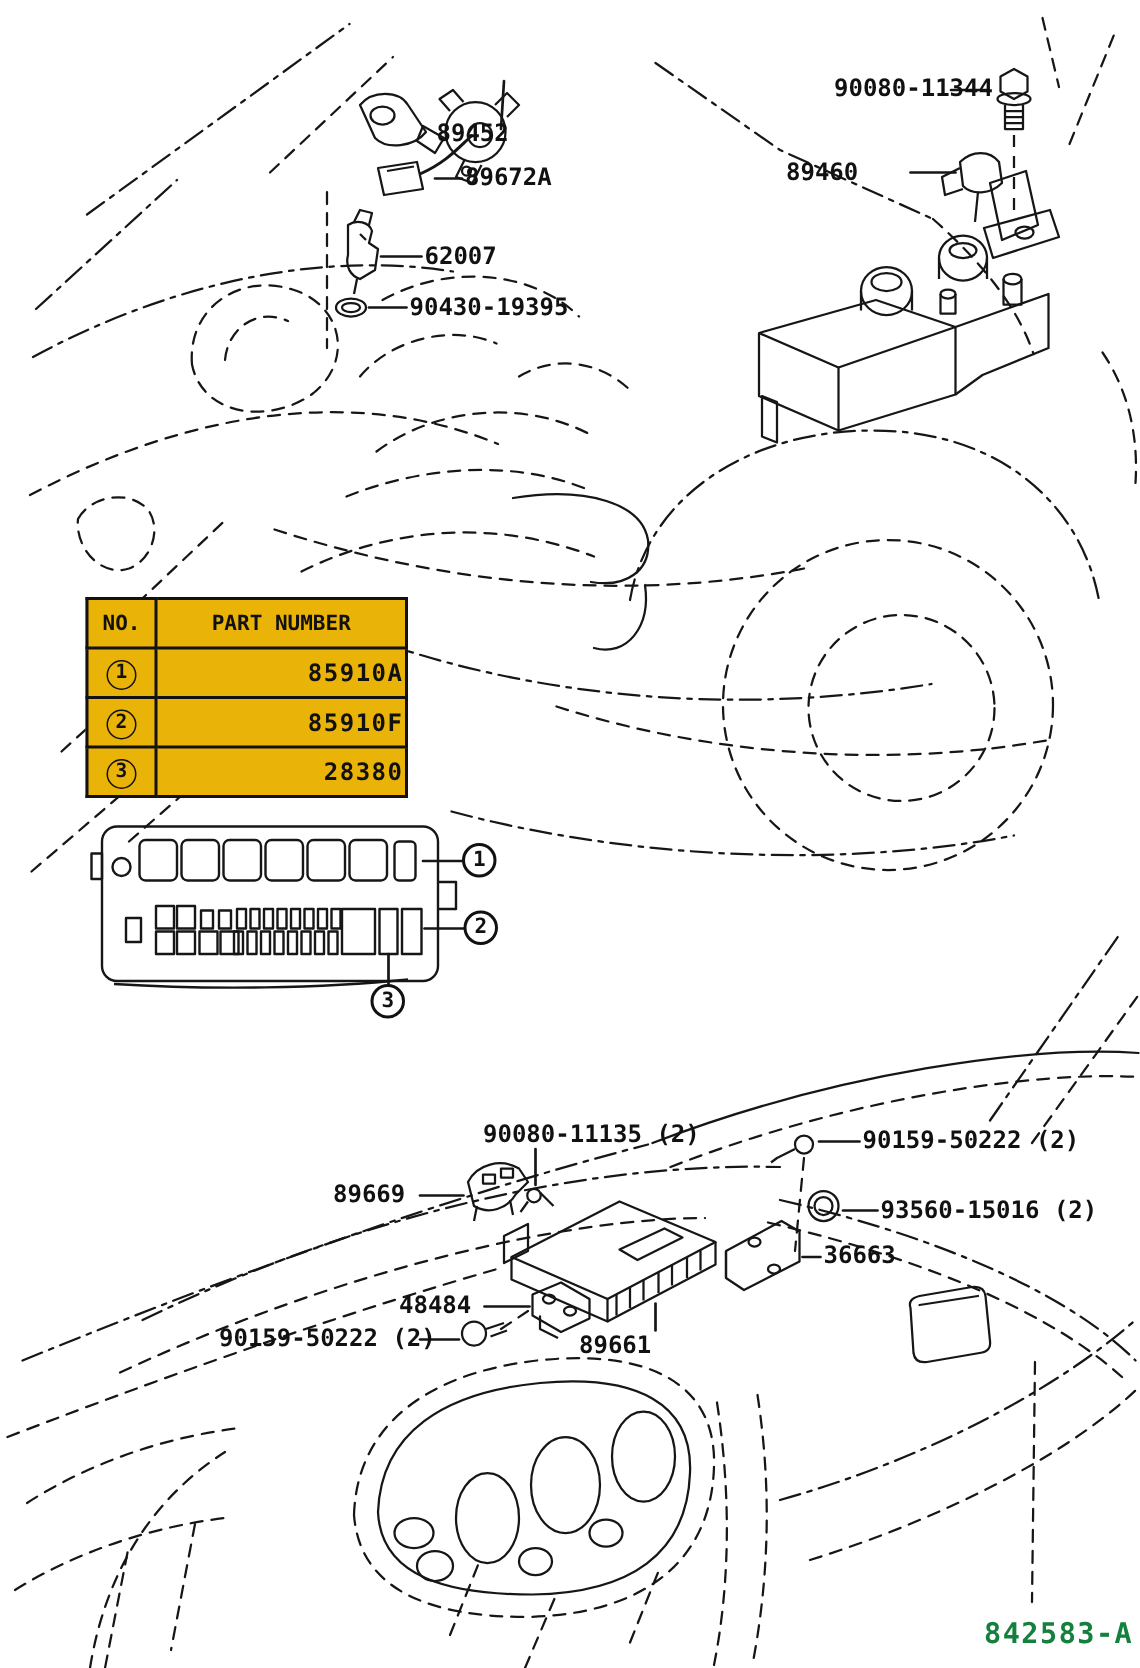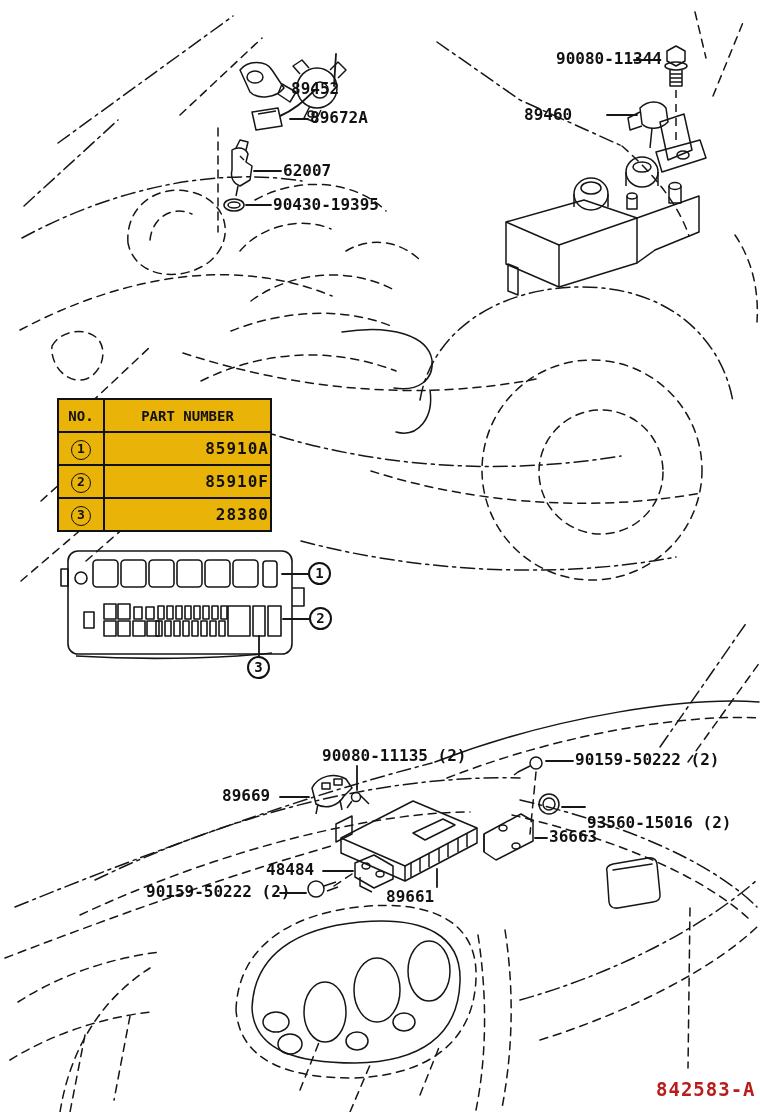--- a/index.html
+++ b/index.html
@@ -2,21 +2,21 @@
 <html><head>
 <meta charset="utf-8">
 <style>
   html,body{margin:0;padding:0;background:#fff;}
   .stage{position:relative;width:760px;height:1112px;background:#ffffff;overflow:hidden;
          font-family:"DejaVu Sans Mono","Liberation Mono",monospace;color:#111;}
   svg{position:absolute;left:0;top:0;}
   .d  {stroke-dasharray:8 6;}
   .dd {stroke-dasharray:14 5 3 5;}
   .plabel{position:absolute;font-size:16px;font-weight:700;white-space:nowrap;line-height:1;color:#111;}
-  .figcode{position:absolute;left:656px;top:1078px;font-size:19px;font-weight:700;letter-spacing:1px;color:#b91c1c;}
+  .figcode{position:absolute;left:656px;top:1078px;font-size:19px;font-weight:700;letter-spacing:1px;color:#15803d;}
   .callout{position:absolute;width:23px;height:23px;box-sizing:border-box;border:2px solid #111;
            border-radius:50%;background:#fff;text-align:center;line-height:19px;
            font-size:14px;font-weight:700;color:#111;}
   table.parts{position:absolute;left:57px;top:398px;border-collapse:collapse;background:#eab308;}
   table.parts th,table.parts td{border:2px solid #111;font-weight:700;color:#111;}
   table.parts th{font-size:14px;height:31px;padding:0 6px;text-align:center;}
   table.parts td{height:29px;font-size:16px;}
   td.no-cell{width:42px;text-align:center;}
   td.pn-cell{width:155px;padding-left:9px;text-align:right;letter-spacing:1px;}
   .circ{display:inline-block;width:20px;height:20px;box-sizing:border-box;border:1.7px solid #111;
@@ -271,21 +271,21 @@
 
   <div class="plabel" style="left:291px;top:37px;margin-top:44px;">89452</div>
   <div class="plabel" style="left:556px;top:51px;">90080-11344</div>
   <div class="plabel" style="left:310px;top:110px;">89672A</div>
   <div class="plabel" style="left:524px;top:107px;">89460</div>
   <div class="plabel" style="left:283px;top:163px;">62007</div>
   <div class="plabel" style="left:273px;top:197px;">90430-19395</div>
   <div class="plabel" style="left:310px;top:748px;margin-left:12px;">90080-11135 (2)</div>
   <div class="plabel" style="left:222px;top:788px;">89669</div>
   <div class="plabel" style="left:575px;top:752px;">90159-50222 (2)</div>
-  <div class="plabel" style="left:587px;top:799px;margin-top:16px;">93560-15016 (2)</div>
+  <div class="plabel" style="left:587px;top:799px;">93560-15016 (2)</div>
   <div class="plabel" style="left:549px;top:829px;">36663</div>
   <div class="plabel" style="left:266px;top:862px;">48484</div>
   <div class="plabel" style="left:146px;top:884px;">90159-50222 (2)</div>
   <div class="plabel" style="left:386px;top:889px;">89661</div>
 
   <div class="callout" style="left:308px;top:562px;">1</div>
   <div class="callout" style="left:309px;top:607px;">2</div>
   <div class="callout" style="left:247px;top:656px;">3</div>
 
   <table class="parts">

